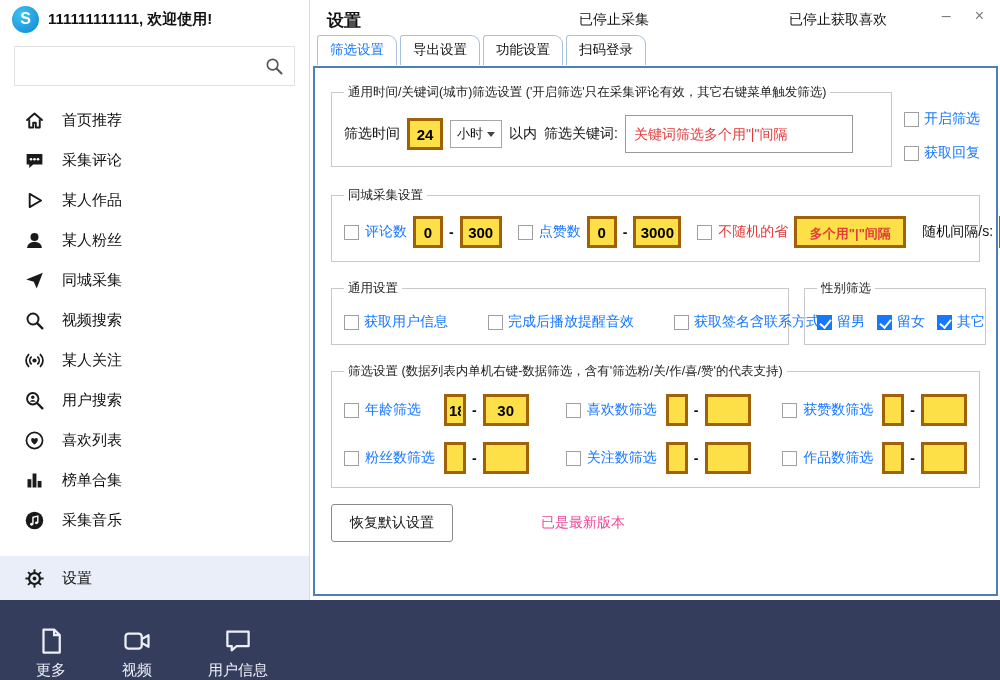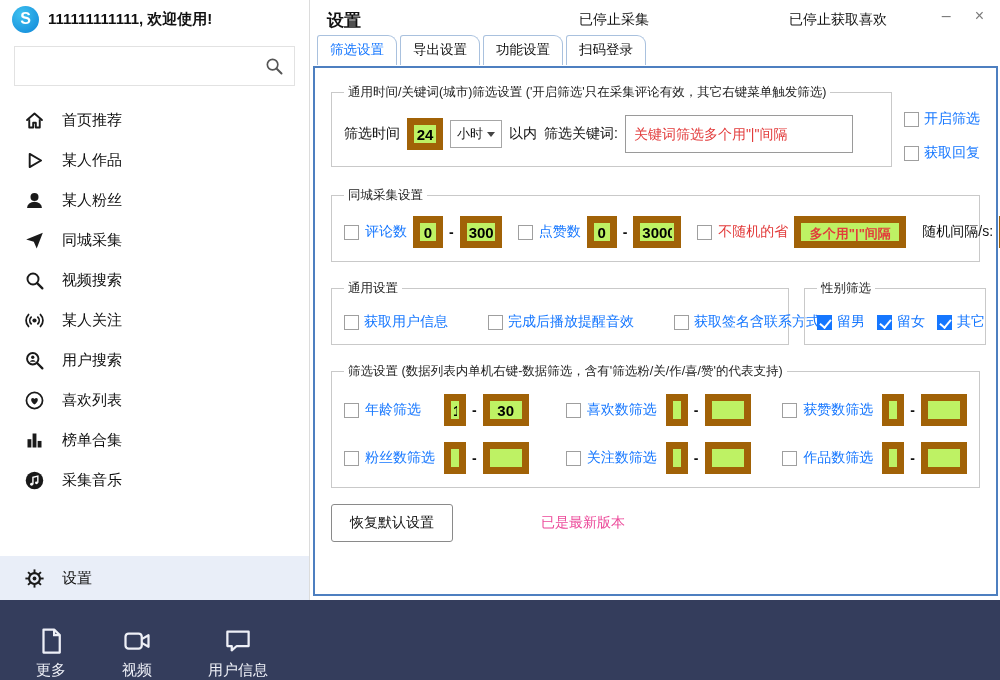--- a/index.html
+++ b/index.html
@@ -60,22 +60,22 @@
   .blk  { color:#111; font-size:14px; white-space:nowrap; }
   .dash { color:#111; font-weight:bold; }
 
   .cb { width:15px; height:15px; border:1px solid #9f9f9f; background:#fff; display:inline-block;
         position:relative; flex:none; cursor:pointer; }
   .cb.checked { background:#1677ff; border-color:#1677ff; }
   .cb.checked::after { content:""; position:absolute; left:4px; top:1px; width:5px; height:9px;
         border:solid #fff; border-width:0 2px 2px 0; transform:rotate(40deg); }
   .cb-row { display:flex; align-items:center; gap:5px; }
 
-  .num { border:7px solid #a16207; height:32px; text-align:center; font-weight:bold; font-size:15px;
-         font-family:inherit; padding:0 2px; background:#bef264; }
+  .num { border:3px solid #a16207; height:32px; text-align:center; font-weight:bold; font-size:15px;
+         font-family:inherit; padding:0 2px; background:#fde047; }
   .num::placeholder { color:#e23b3b; font-weight:bold; font-size:13px; }
   .w36{width:36px} .w30{width:30px} .w42{width:42px} .w48{width:48px}
   .w112{width:112px} .w34{width:22px} .w46{width:46px}
   .keyword-input { width:228px; height:38px; border:1px solid #9a9a9a; font-size:14px;
                    padding:0 8px; font-family:inherit; }
   .keyword-input::placeholder { color:#e23b3b; }
 
   .select { width:52px; height:28px; border:1px solid #a6a6a6; display:inline-flex; align-items:center;
             justify-content:space-between; padding:0 6px; font-size:13px; cursor:pointer; background:#fff; }
   .caret { width:0; height:0; border-left:4px solid transparent; border-right:4px solid transparent;
@@ -126,20 +126,29 @@
         </svg>
     </div>
 
     <nav class="menu">
       <div class="menu-item">
         <svg viewBox="0 0 24 24">
             <path d="M3.5 11.5 L12 4 L20.5 11.5" fill="none" stroke="#1a1a1a" stroke-width="2.2" stroke-linecap="round" stroke-linejoin="round"></path>
             <path d="M6 10.5 V20 h4.5 v-5.5 h3 V20 H18 V10.5" fill="none" stroke="#1a1a1a" stroke-width="2.2" stroke-linejoin="round"></path>
           </svg>
         <span>首页推荐</span>
+      </div>
+      <div class="menu-item">
+        <svg viewBox="0 0 24 24">
+            <path d="M3 4.5 h18 v12 h-10.5 L6 20.5 v-4 H3 Z" fill="#1a1a1a"></path>
+            <circle cx="8" cy="10.5" r="1.5" fill="#fff"></circle>
+            <circle cx="12" cy="10.5" r="1.5" fill="#fff"></circle>
+            <circle cx="16" cy="10.5" r="1.5" fill="#fff"></circle>
+          </svg>
+        <span>采集评论</span>
       </div>
       <div class="menu-item">
         <svg viewBox="0 0 24 24">
             <path d="M6.5 4.5 L19.5 12 L6.5 19.5 Z" fill="none" stroke="#1a1a1a" stroke-width="2.2" stroke-linejoin="round"></path>
           </svg>
         <span>某人作品</span>
       </div>
       <div class="menu-item">
         <svg viewBox="0 0 24 24">
             <circle cx="12" cy="8" r="4.6" fill="#1a1a1a"></circle>

